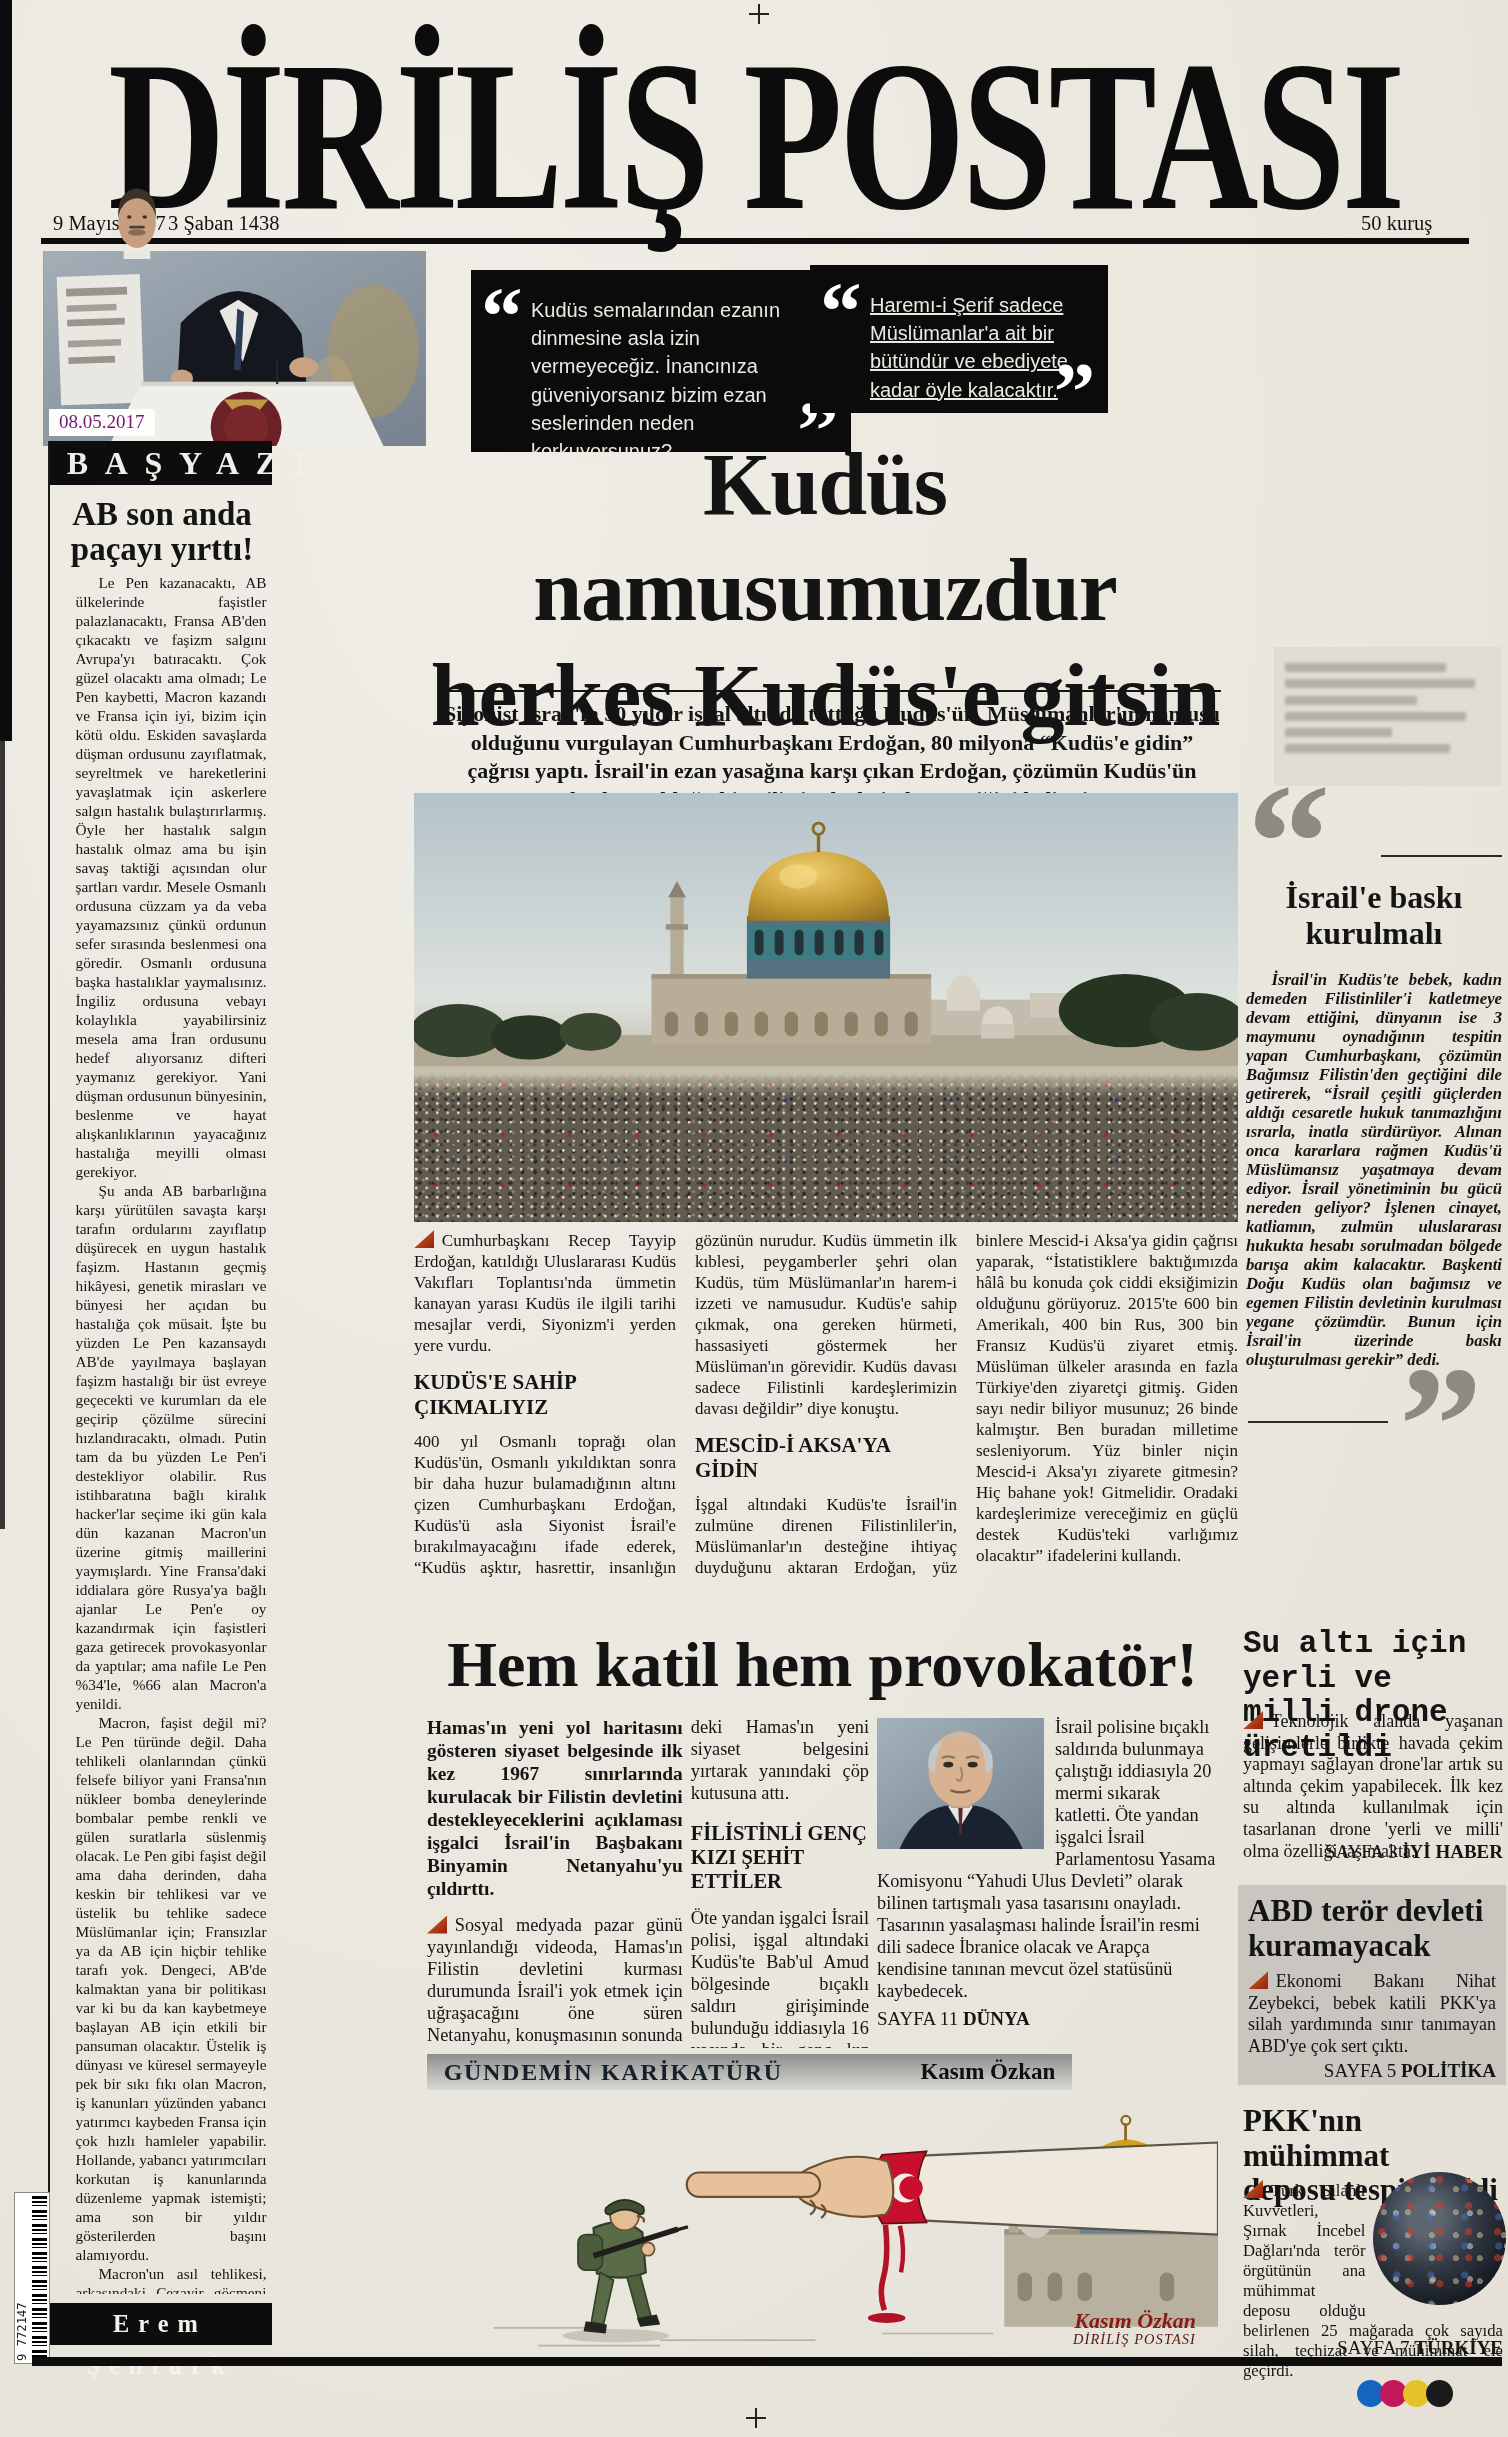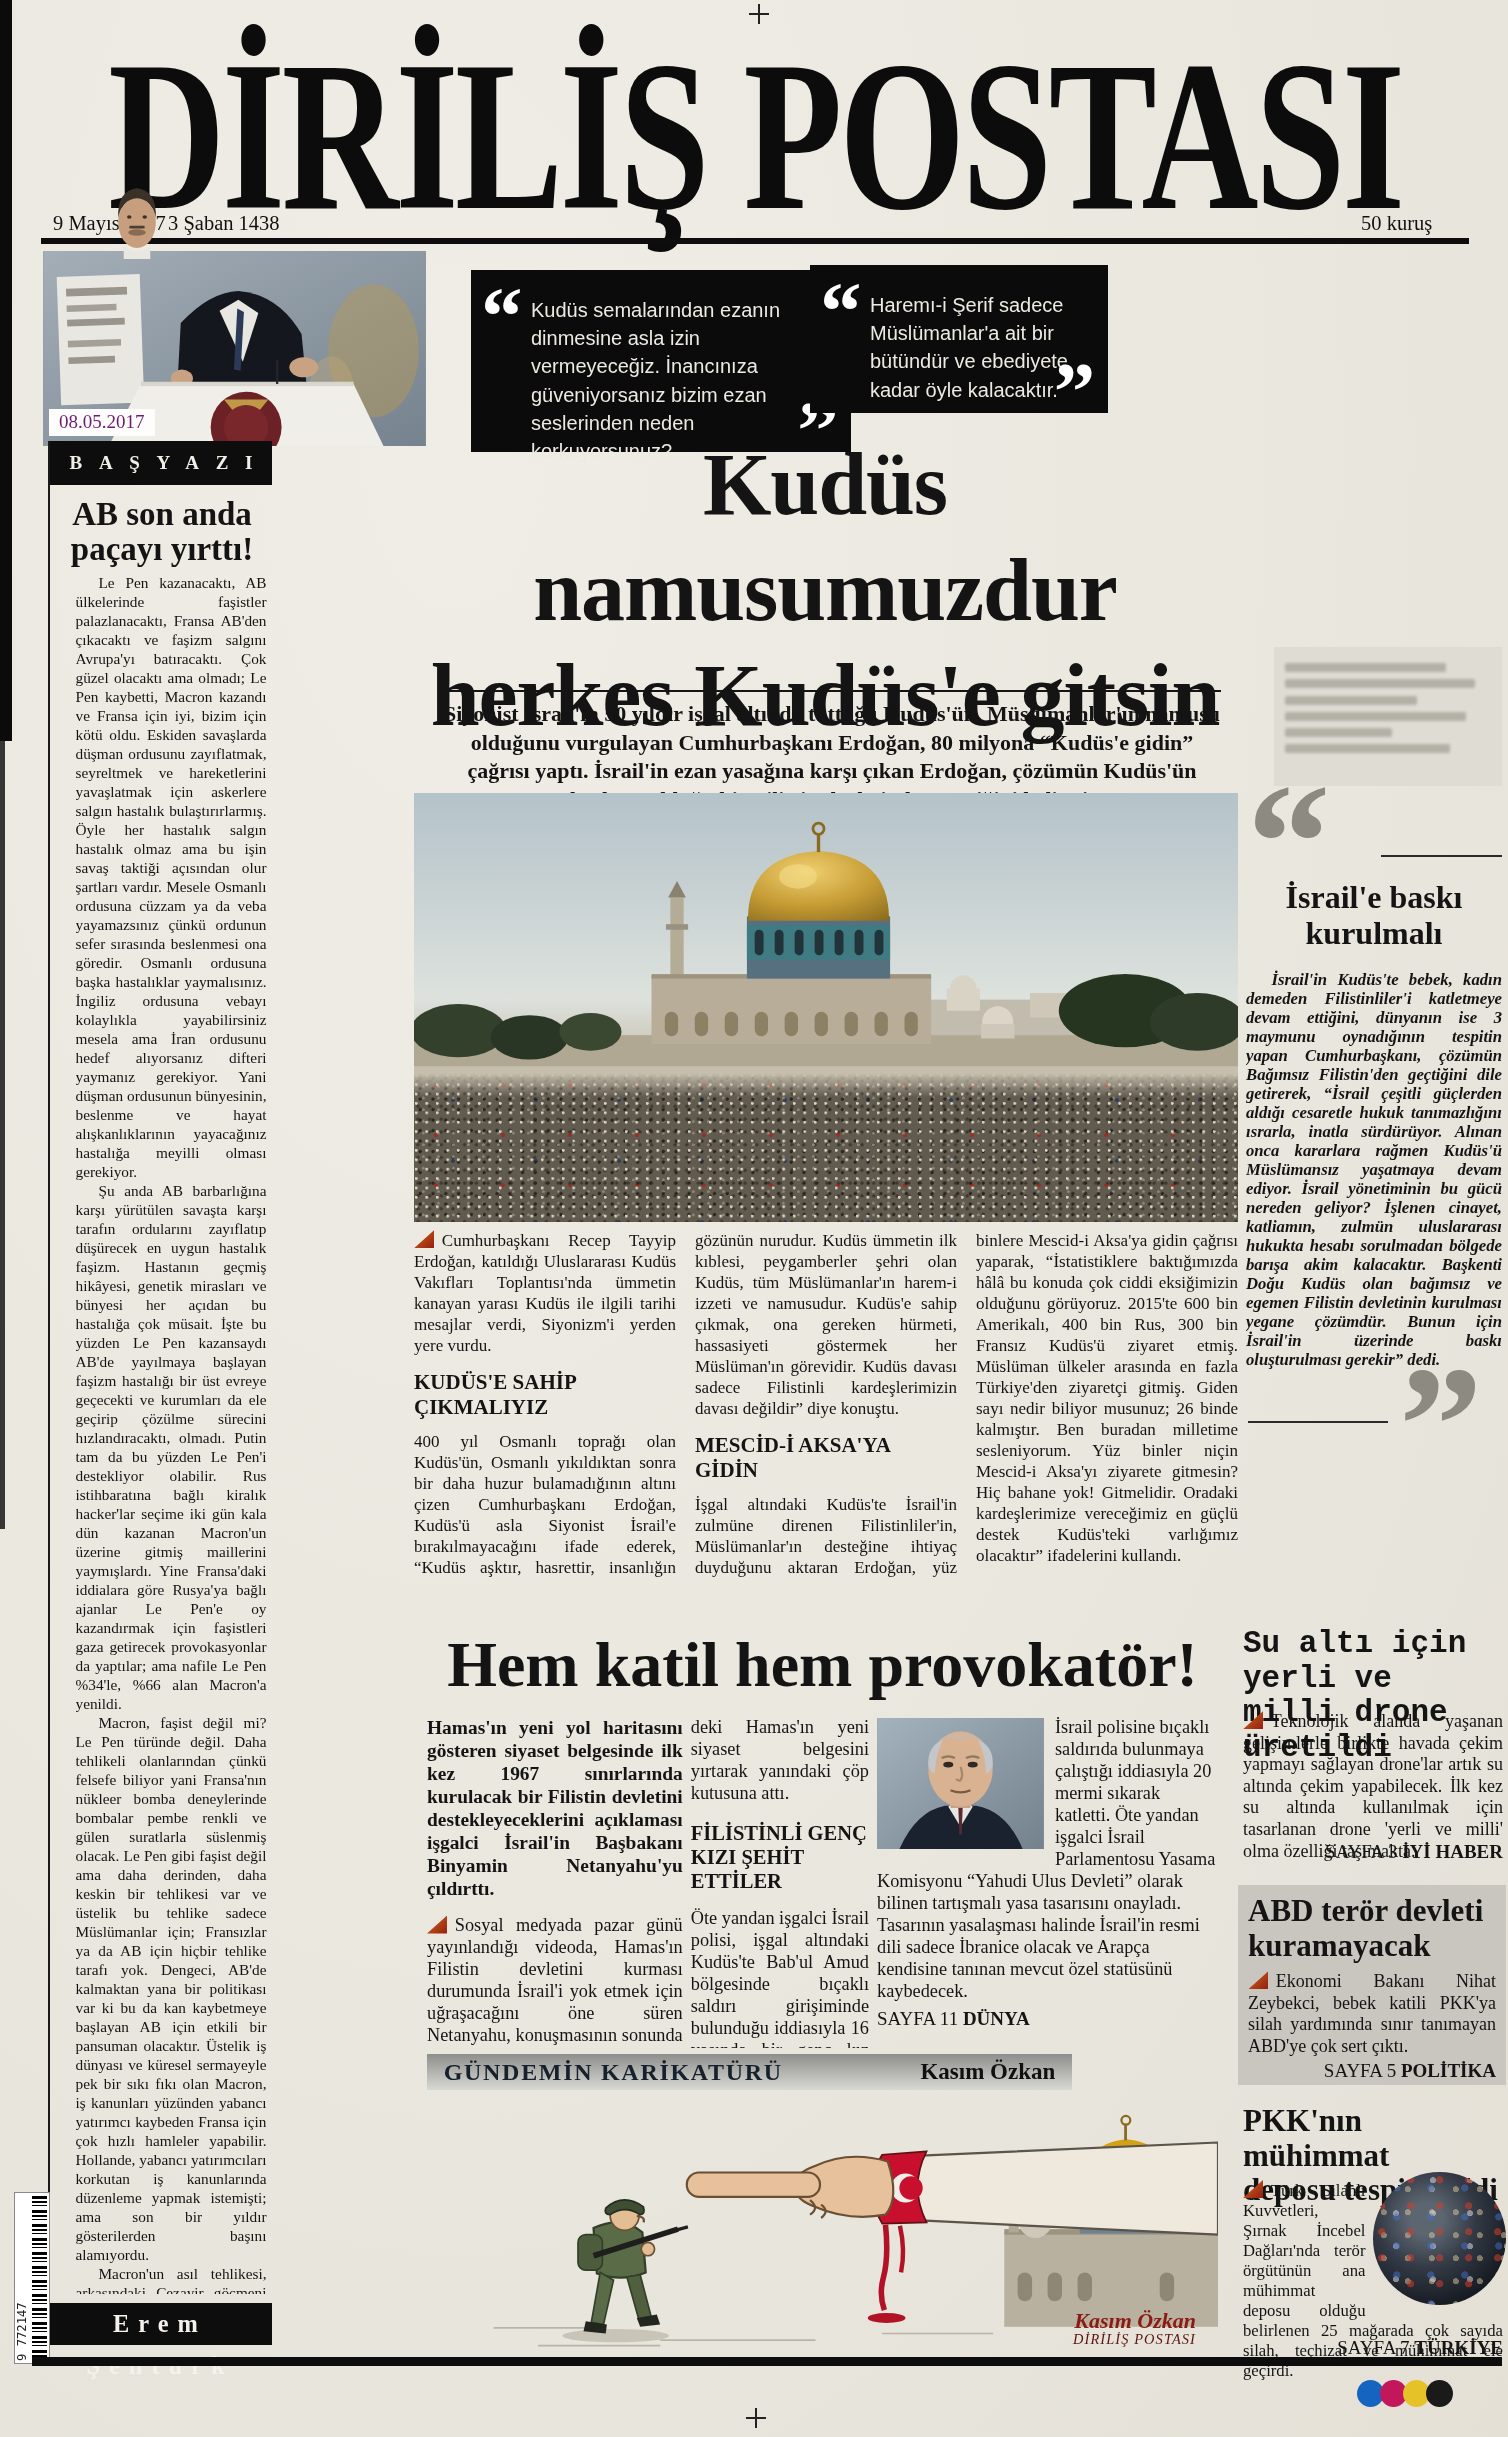--- a/index.html
+++ b/index.html
@@ -27,31 +27,31 @@
   .photo-erdogan{left:43px;top:251px;width:383px;height:195px;overflow:hidden;background:#8d98a3;}
   .erdogan-head{left:109px;top:175px;width:56px;height:84px;z-index:6;}
   .photo-label{left:49px;top:409px;background:#fdfdfb;padding:2.2px 10px 3.3px;font-size:19px;z-index:7;color:#701a75;}
 
   
   .qbox{background:#0b0b0b;color:#edeae2;font-family:"Liberation Sans",sans-serif;}
   .quote1{left:471px;top:270px;width:333px;height:145px;}
   .quotes23{left:810px;top:265px;width:692px;height:148px;display:flex;}
   .qcell{position:relative;padding:25.5px 19px 11px 28px;font-size:20px;line-height:1.42;}
   .q2{width:57%;border-right:1.7px solid #ece9e2;box-sizing:border-box;}
-  .q3{width:43%;box-sizing:border-box;}
+  .q3{width:43%;box-sizing:border-box;text-decoration:underline;}
   .openq::before{content:"\201C";font-family:"Liberation Serif",serif;font-weight:700;font-size:83px;line-height:.6;
      position:absolute;left:10px;top:22px;color:#fff;}
   .closeq::after{content:"\201D";font-family:"Liberation Serif",serif;font-weight:700;font-size:83px;line-height:.4;
      position:absolute;right:12.2px;bottom:4.4px;color:#fff;}
   .qtext{display:block;padding-left:32px;}
 
   
   .basyazi{left:48px;top:441px;width:224px;height:1905px;border-left:2.2px solid #1a1a1a;box-sizing:border-box;}
   .basyazi-bar{position:absolute;left:0;top:0;width:100%;height:44px;background:#0d0d0d;color:#f2efe8;
-     font-weight:700;font-size:19px;line-height:44px;letter-spacing:16.7px;text-indent:16.7px;text-align:center;}
+     font-weight:700;font-size:32px;line-height:44px;letter-spacing:16.7px;text-indent:16.7px;text-align:center;}
   .basyazi-title{position:absolute;left:10px;top:56px;width:204px;text-align:center;font-weight:700;font-size:33px;line-height:1.05;}
   .basyazi-body{position:absolute;left:25.5px;top:132px;width:191px;height:1721px;overflow:hidden;
      font-size:15.3px;line-height:19px;text-align:justify;}
   .basyazi-body p{margin:0;text-indent:23px;}
   .author-bar{left:48px;top:2303px;width:224px;height:42px;background:#0d0d0d;color:#f5f2ec;text-align:center;
      font-weight:700;font-size:24.4px;line-height:42px;letter-spacing:9px;}
 
   
   .barcode{left:14.4px;top:2192px;width:34px;height:170px;background:#fff;border:0.6px solid #8a8a85;display:flex;}
   .barcode-digits{writing-mode:vertical-rl;transform:rotate(180deg);font-family:"DejaVu Sans Mono",monospace;

